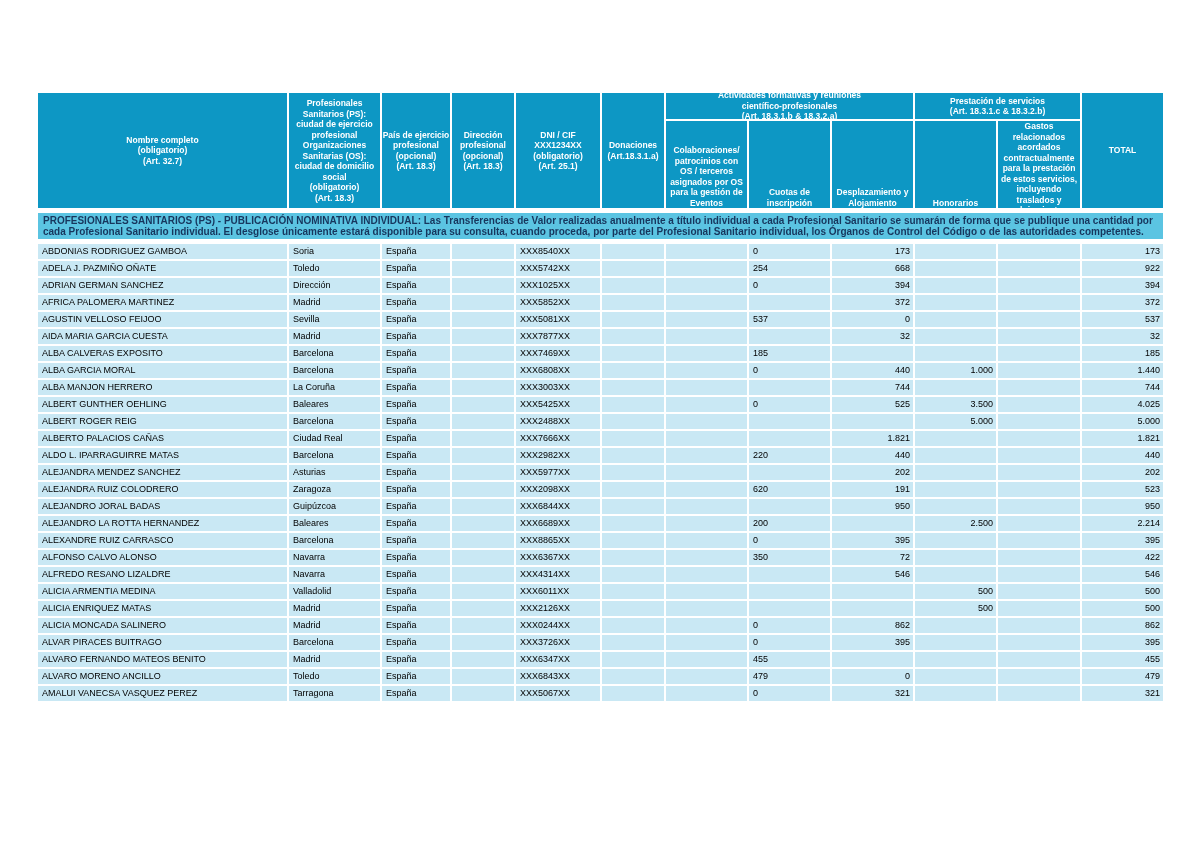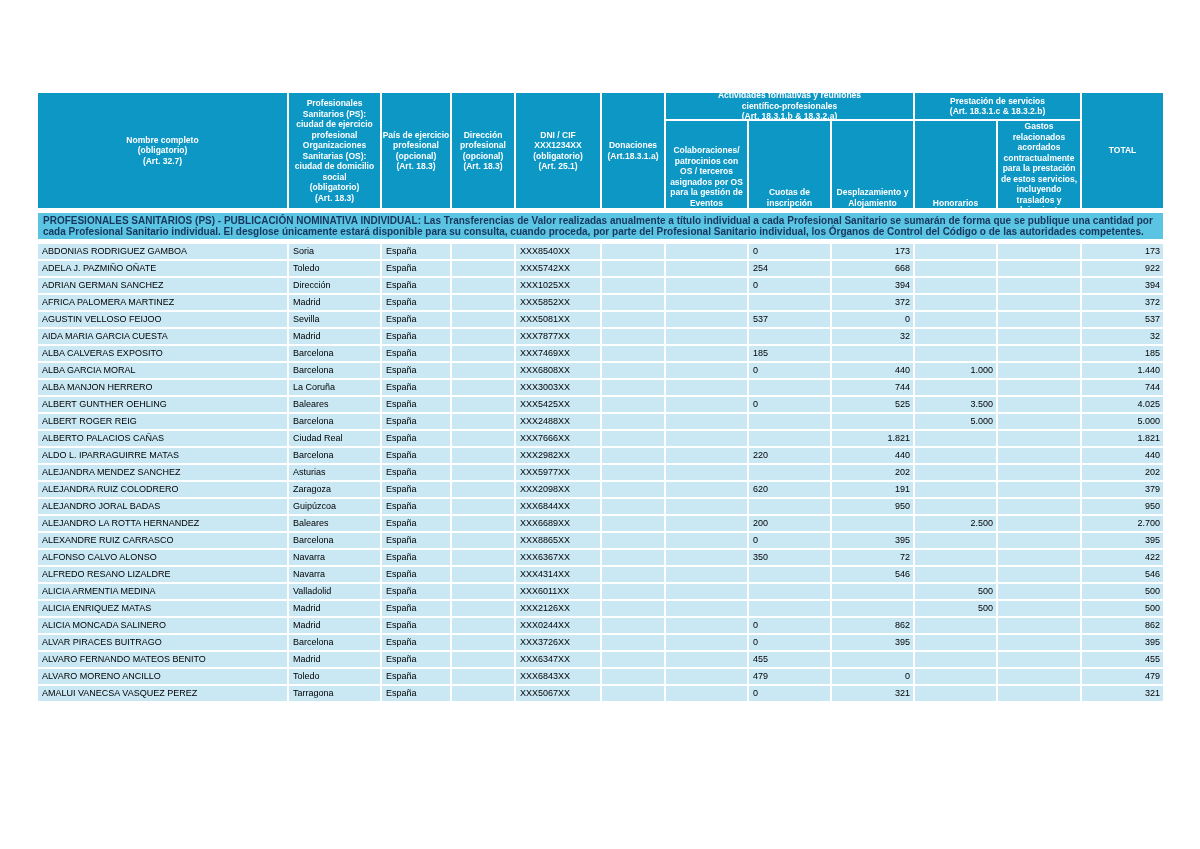--- a/index.html
+++ b/index.html
@@ -372,21 +372,21 @@
     <td class="al">Zaragoza</td>
     <td class="al">España</td>
     <td class="al"></td>
     <td class="al">XXX2098XX</td>
     <td class="ar"></td>
     <td class="ar"></td>
     <td class="al">620</td>
     <td class="ar">191</td>
     <td class="ar"></td>
     <td class="ar"></td>
-    <td class="ar">379</td>
+    <td class="ar">523</td>
   </tr>
         <tr>
     <td class="al">ALEJANDRO JORAL BADAS</td>
     <td class="al">Guipúzcoa</td>
     <td class="al">España</td>
     <td class="al"></td>
     <td class="al">XXX6844XX</td>
     <td class="ar"></td>
     <td class="ar"></td>
     <td class="al"></td>
@@ -400,21 +400,21 @@
     <td class="al">Baleares</td>
     <td class="al">España</td>
     <td class="al"></td>
     <td class="al">XXX6689XX</td>
     <td class="ar"></td>
     <td class="ar"></td>
     <td class="al">200</td>
     <td class="ar"></td>
     <td class="ar">2.500</td>
     <td class="ar"></td>
-    <td class="ar">2.700</td>
+    <td class="ar">2.214</td>
   </tr>
         <tr>
     <td class="al">ALEXANDRE RUIZ CARRASCO</td>
     <td class="al">Barcelona</td>
     <td class="al">España</td>
     <td class="al"></td>
     <td class="al">XXX8865XX</td>
     <td class="ar"></td>
     <td class="ar"></td>
     <td class="al">0</td>

